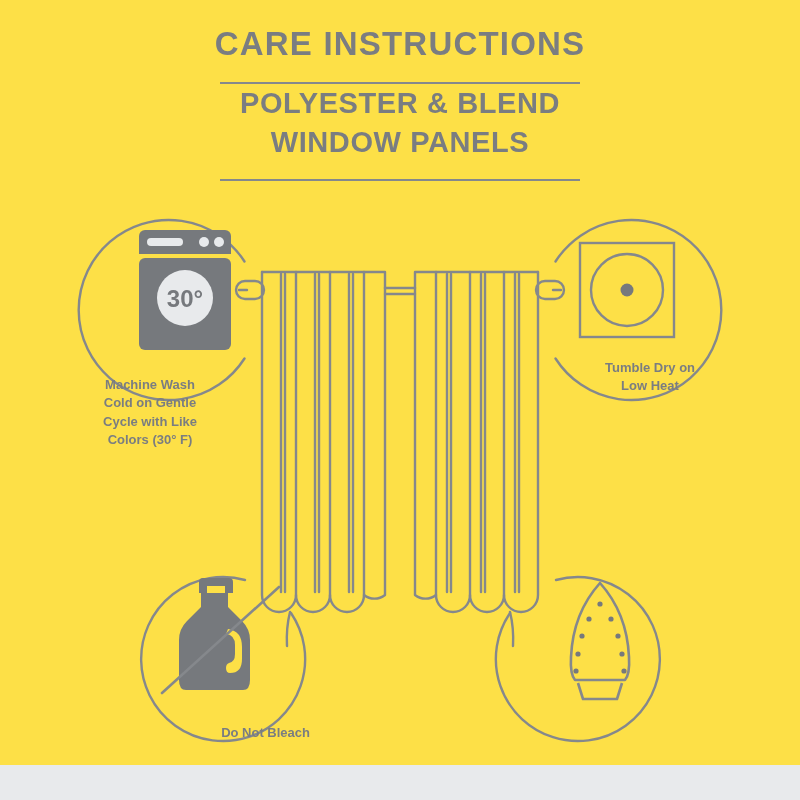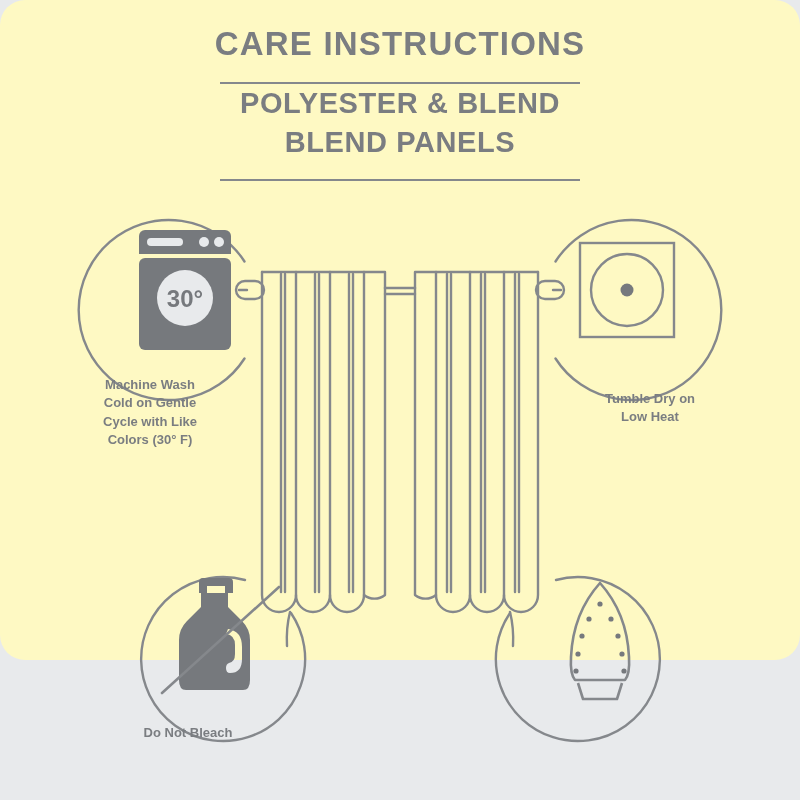--- a/index.html
+++ b/index.html
@@ -9,23 +9,22 @@
   body {
     width: 800px;
     height: 800px;
     background: #e8eaec;
     font-family: "Liberation Sans", sans-serif;
     overflow: hidden;
   }
   #sheet {
     position: relative;
     width: 800px;
-    height: 660px;
-    background: #fef9c3;
-    border-radius: 25px;
+    height: 765px;
+    background: #fde047;
   }
 
   
   .hdr {
     position: absolute;
     left: 0;
     top: 0;
     width: 800px;
     text-align: center;
   }
@@ -72,33 +71,33 @@
   .caption {
     position: absolute;
     font-size: 13px;
     font-weight: bold;
     color: #7a7d81;
     line-height: 1.42;
     text-align: center;
     white-space: pre-line;
   }
   #cap-wash   { left: 40px;  top: 376px; width: 220px; }
-  #cap-dry    { left: 540px; top: 390px; width: 220px; text-align: center; }
-  #cap-bleach { left: 73px;  top: 724px; width: 230px; }
+  #cap-dry    { left: 540px; top: 359px; width: 220px; text-align: center; }
+  #cap-bleach { left: 80px;  top: 724px; width: 230px; text-align: right; }
   #cap-iron   { left: 440px; top: 724px; width: 260px; }
 </style>
 </head>
 <body>
 
 <div id="sheet">
 
   <div class="hdr">
     <h1 class="title-main">CARE INSTRUCTIONS</h1>
     <div class="rule"></div>
-    <h2 class="title-sub"><span>POLYESTER &amp; BLEND</span><br><span>BLEND PANELS</span></h2>
+    <h2 class="title-sub"><span>POLYESTER &amp; BLEND</span><br><span>WINDOW PANELS</span></h2>
     <div class="rule-2"></div>
   </div>
 
   <svg class="stage" viewBox="0 0 800 800">
 
     <g fill="none" stroke="#85888c" stroke-width="2.4" stroke-linecap="round" stroke-linejoin="round">
 
       <g>
         <path d="M385 288 H415"></path>
         <path d="M385 294 H415"></path>

